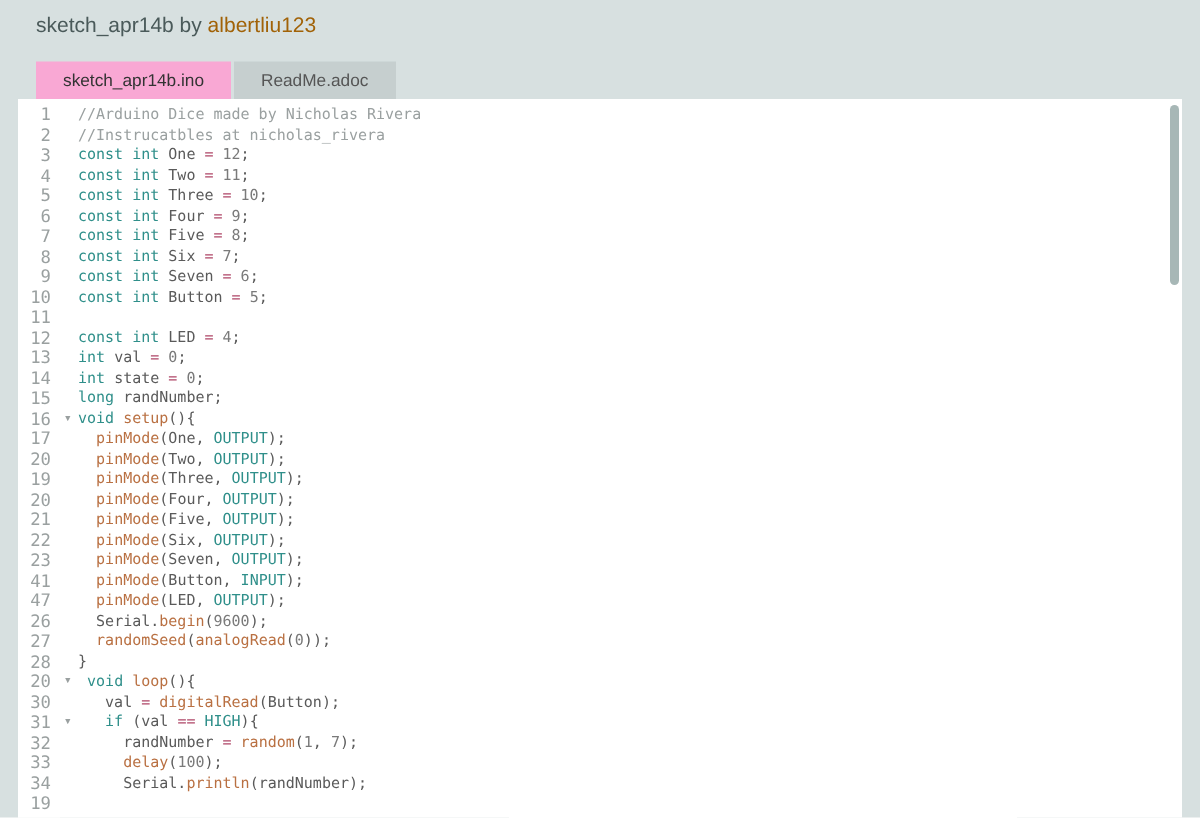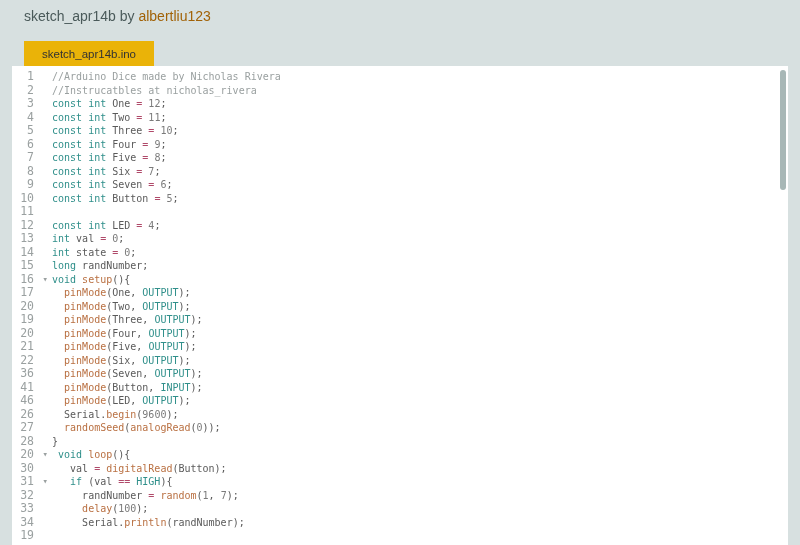--- a/index.html
+++ b/index.html
@@ -25,21 +25,21 @@
   }
   .tab {
     padding: 7px 18px 6px 18px;
     font-size: 11.5px;
     color: #555;
     cursor: pointer;
     background: #c6cfcf;
     margin-right: 2px;
   }
   .tab.active {
-    background: #eab308;
+    background: #f9a8d4;
     color: #333;
   }
   .editor-wrap {
     margin: 0 12px 0 12px;
     height: 480px;
     background: #ffffff;
     position: relative;
     display: flex;
   }
   .gutter {
@@ -96,20 +96,21 @@
 </style>
 </head>
 <body>
 
 <div class="header">
   <span>sketch_apr14b by </span><a href="#">albertliu123</a>
 </div>
 
 <div class="tabs-row">
   <div class="tab active">sketch_apr14b.ino</div>
+  <div class="tab">ReadMe.adoc</div>
 </div>
 
 <div class="editor-wrap">
   <div class="gutter" id="gutter">
       <div class="ln">1</div>
       <div class="ln">2</div>
       <div class="ln">3</div>
       <div class="ln">4</div>
       <div class="ln">5</div>
       <div class="ln">6</div>
@@ -122,23 +123,23 @@
       <div class="ln">13</div>
       <div class="ln">14</div>
       <div class="ln">15</div>
       <div class="ln fold">16</div>
       <div class="ln">17</div>
       <div class="ln">20</div>
       <div class="ln">19</div>
       <div class="ln">20</div>
       <div class="ln">21</div>
       <div class="ln">22</div>
-      <div class="ln">36</div>
+      <div class="ln">23</div>
       <div class="ln">41</div>
-      <div class="ln">46</div>
+      <div class="ln">47</div>
       <div class="ln">26</div>
       <div class="ln">27</div>
       <div class="ln">28</div>
       <div class="ln fold">20</div>
       <div class="ln">30</div>
       <div class="ln fold">31</div>
       <div class="ln">32</div>
       <div class="ln">33</div>
       <div class="ln">34</div>
       <div class="ln">19</div>

